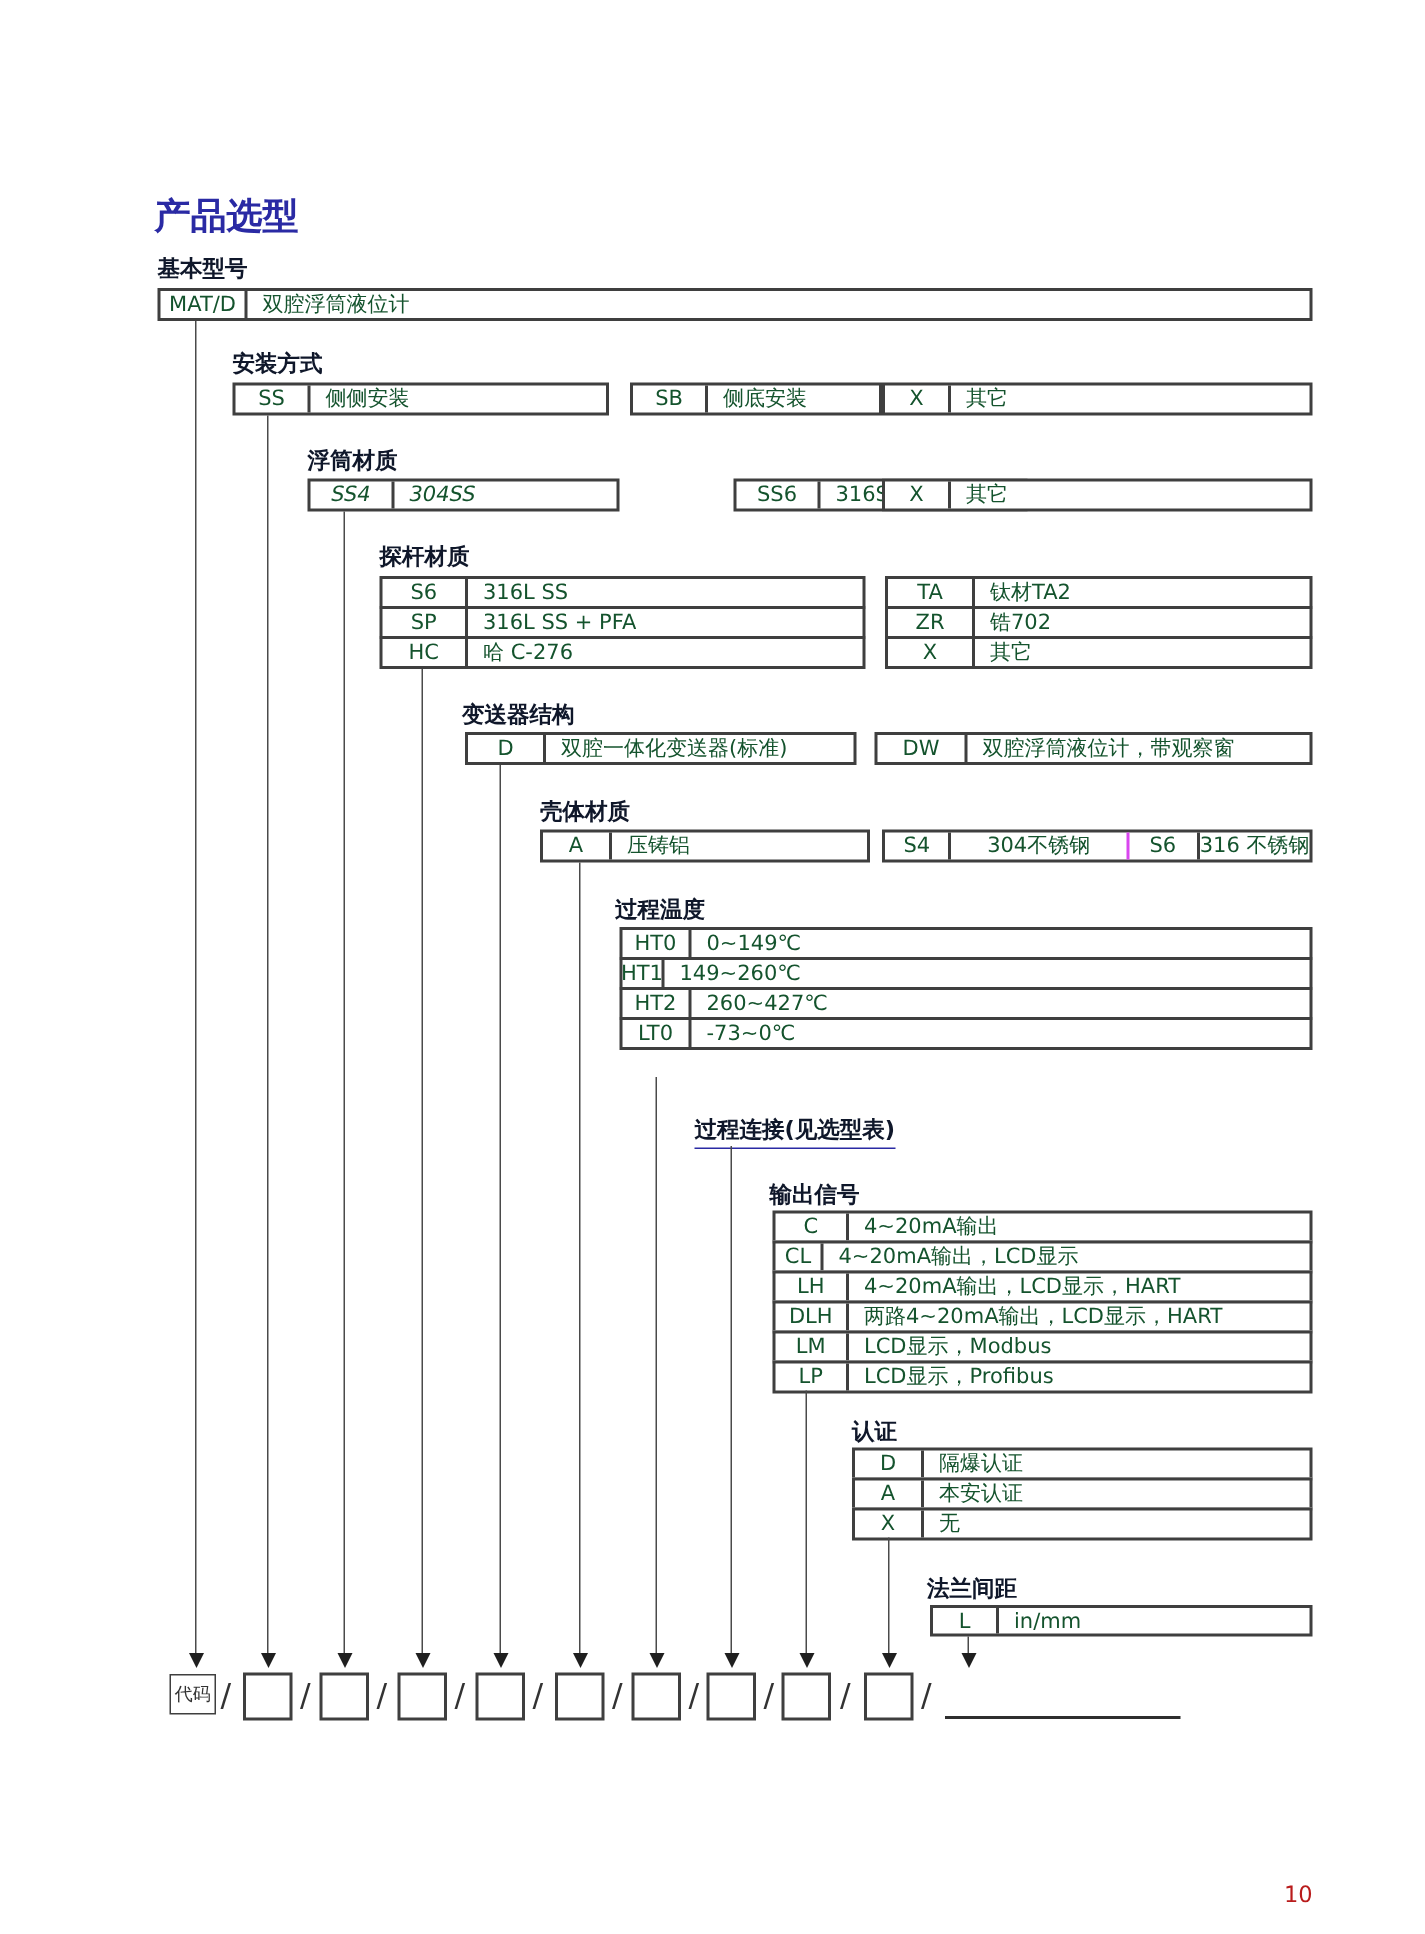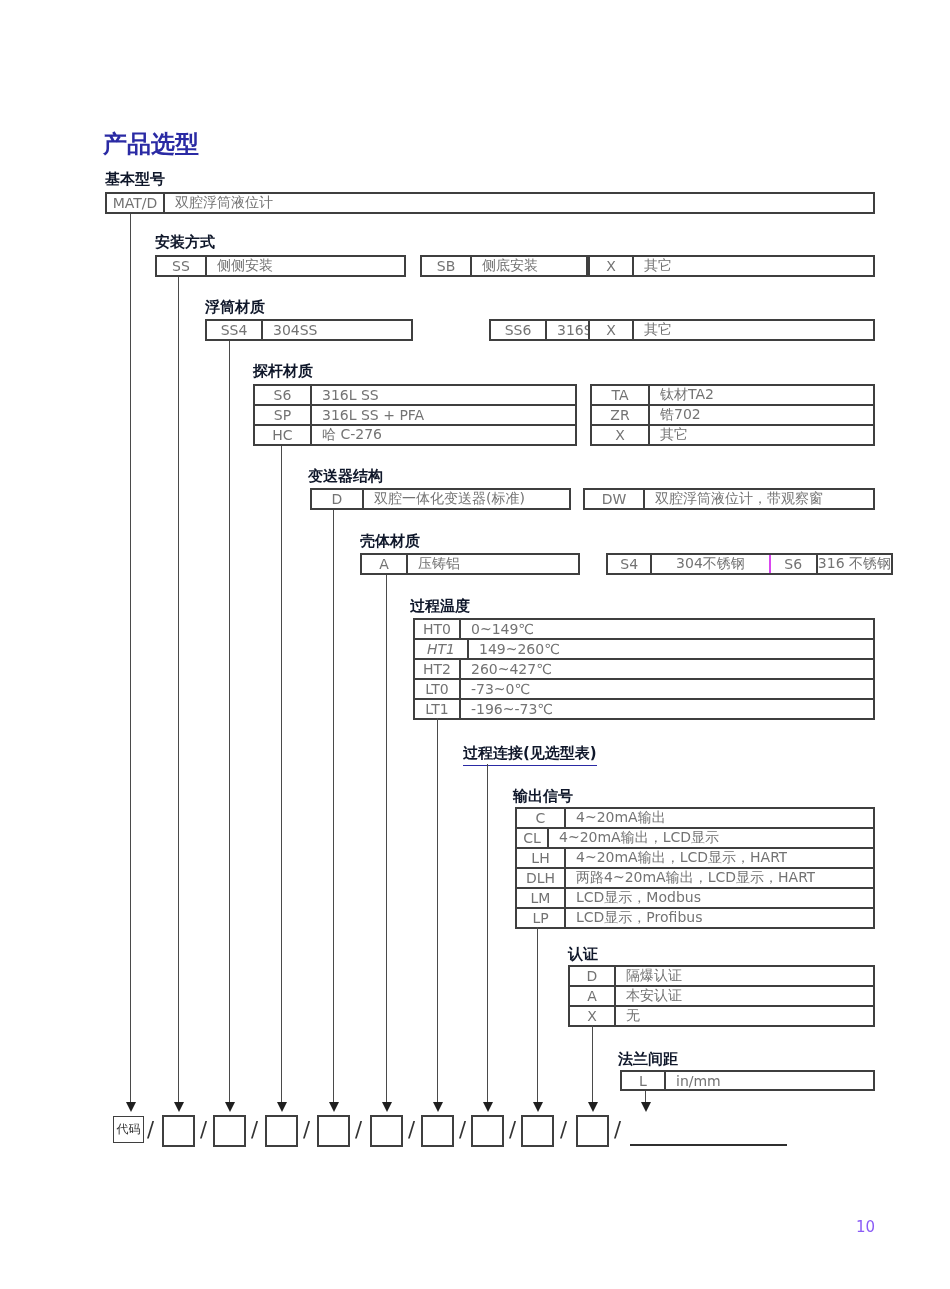--- a/index.html
+++ b/index.html
@@ -6,21 +6,21 @@
   .page {
     position:relative; width:950px; height:1289px; background:#ffffff;
     font-family:"DejaVu Sans","Liberation Sans",sans-serif; overflow:hidden;
   }
   .abs { position:absolute; }
   .page-title { font-size:24px; font-weight:bold; color:#2a2aa4; white-space:nowrap; }
   .sec-label { font-size:15px; font-weight:bold; color:#0f172a; white-space:nowrap; }
   .sec-label.underlined { border-bottom:1.5px solid #2a2aa4; padding-bottom:2px; }
   .optbox {
     display:flex; align-items:stretch; border:2px solid #3f3f3f; height:22px;
-    box-sizing:border-box; background:#fff; font-size:14px; color:#737373;
+    box-sizing:border-box; background:#fff; font-size:14px; color:#14532d;
   }
   .optbox.abs { position:absolute; }
   .code {
     display:flex; align-items:center; justify-content:center;
     border-right:2px solid #3f3f3f; box-sizing:border-box; flex:none; white-space:nowrap;
   }
   .desc { display:flex; align-items:center; padding-left:10px; white-space:nowrap; overflow:hidden; }
   .cell { display:flex; align-items:center; justify-content:center; box-sizing:border-box; white-space:nowrap; }
   .tbl { position:absolute; display:flex; flex-direction:column; }
   .tbl .optbox { margin-top:-2px; }
@@ -30,21 +30,21 @@
   .slot {
     position:absolute; width:33px; height:32px; border:2px solid #3f3f3f;
     box-sizing:border-box; background:#fff;
   }
   .prefix-box {
     position:absolute; width:31px; height:27px; border:1.5px solid #3f3f3f; box-sizing:border-box;
     display:flex; align-items:center; justify-content:center; font-size:12px; color:#333;
   }
   .slash { position:absolute; font-size:21px; color:#333; }
   .fill-line { position:absolute; border-bottom:2px solid #2f2f2f; }
-  .page-num { position:absolute; font-size:15px; color:#8b5cf6; }
+  .page-num { position:absolute; font-size:15px; color:#b91c1c;margin-top:36px; }
 </style>
 </head>
 <body>
 
 <div class="page">
 
   <div class="abs page-title" style="left:103px; top:128px;">产品选型</div>
 
   <div class="abs sec-label" style="left:105px; top:170px;">基本型号</div>
   <div class="optbox abs" style="left:105px; top:192px; width:770px;">
@@ -60,21 +60,21 @@
   <div class="optbox abs" style="left:420px; top:255px; width:168px;">
     <div class="code" style="width:50px;">SB</div>
     <div class="desc">侧底安装</div>
   </div>
   <div class="optbox abs" style="left:588px; top:255px; width:287px;">
     <div class="code" style="width:44px;">X</div>
     <div class="desc">其它</div>
   </div>
 
   <div class="abs sec-label" style="left:205px; top:298px;">浮筒材质</div>
-  <div class="optbox abs" style="left:205px; top:319px; width:208px;">
+  <div class="optbox abs" style="left:205px; top:319px; width:208px;font-style:italic;">
     <div class="code" style="width:56px;">SS4</div>
     <div class="desc">304SS</div>
   </div>
   <div class="optbox abs" style="left:489px; top:319px; width:196px;">
     <div class="code" style="width:56px;">SS6</div>
     <div class="desc">316SS</div>
   </div>
   <div class="optbox abs" style="left:588px; top:319px; width:287px;">
     <div class="code" style="width:44px;">X</div>
     <div class="desc">其它</div>
@@ -118,48 +118,44 @@
   <div class="optbox abs" style="left:583px; top:488px; width:292px;">
     <div class="code" style="width:60px;">DW</div>
     <div class="desc">双腔浮筒液位计，带观察窗</div>
   </div>
 
   <div class="abs sec-label" style="left:360px; top:532px;">壳体材质</div>
   <div class="optbox abs" style="left:360px; top:553px; width:220px;">
     <div class="code" style="width:46px;">A</div>
     <div class="desc">压铸铝</div>
   </div>
-  <div class="optbox abs" style="left:588px; top:553px; width:287px;margin-left:18px;">
+  <div class="optbox abs" style="left:588px; top:553px; width:287px;">
     <div class="cell" style="width:46px; border-right:2px solid #3f3f3f;">S4</div>
     <div class="cell" style="width:123px; border-right:2px solid #d946ef;">304不锈钢</div>
     <div class="cell" style="width:49px; border-right:2px solid #3f3f3f;">S6</div>
     <div class="cell" style="flex:1;">316 不锈钢</div>
   </div>
 
   <div class="abs sec-label" style="left:410px; top:597px;">过程温度</div>
   <div class="tbl" style="left:413px; top:618px; width:462px;">
     <div class="optbox">
       <div class="code" style="width:46px;">HT0</div>
       <div class="desc">0~149℃</div>
     </div>
     <div class="optbox">
-      <div class="code" style="width:54px;font-style:italic;">HT1</div>
+      <div class="code" style="width:28px;">HT1</div>
       <div class="desc">149~260℃</div>
     </div>
     <div class="optbox">
       <div class="code" style="width:46px;">HT2</div>
       <div class="desc">260~427℃</div>
     </div>
     <div class="optbox">
       <div class="code" style="width:46px;">LT0</div>
       <div class="desc">-73~0℃</div>
-    </div>
-    <div class="optbox">
-      <div class="code" style="width:46px;">LT1</div>
-      <div class="desc">-196~-73℃</div>
     </div>
   </div>
 
   <div class="abs sec-label underlined" style="left:463px; top:744px;">过程连接(见选型表)</div>
 
   <div class="abs sec-label" style="left:513px; top:787px;">输出信号</div>
   <div class="tbl" style="left:515px; top:807px; width:360px;">
     <div class="optbox">
       <div class="code" style="width:49px;">C</div>
       <div class="desc">4~20mA输出</div>

